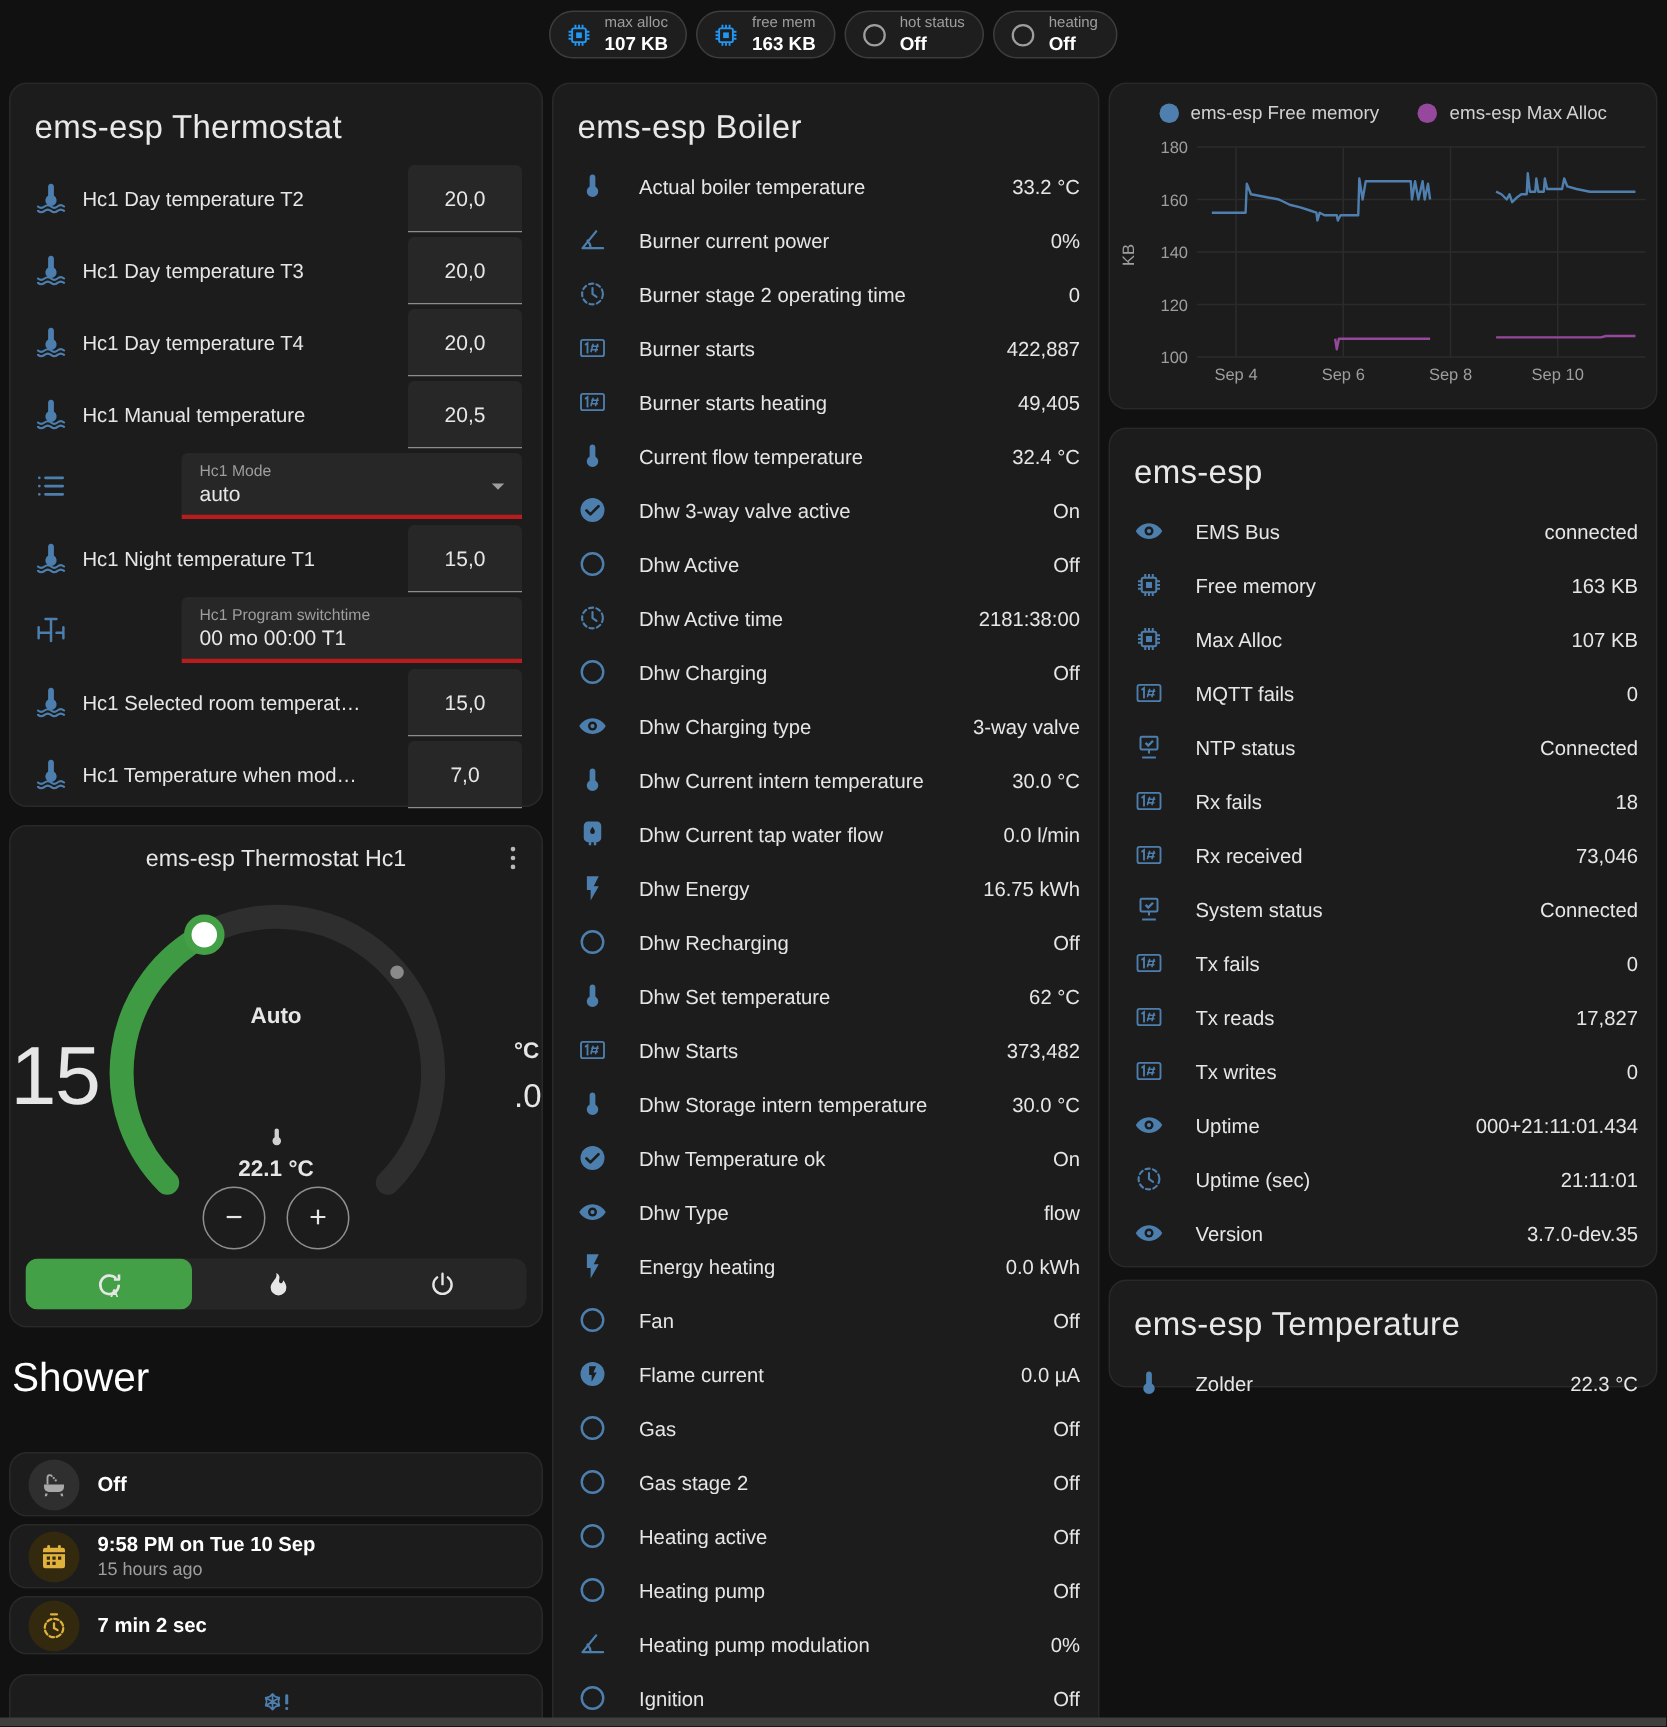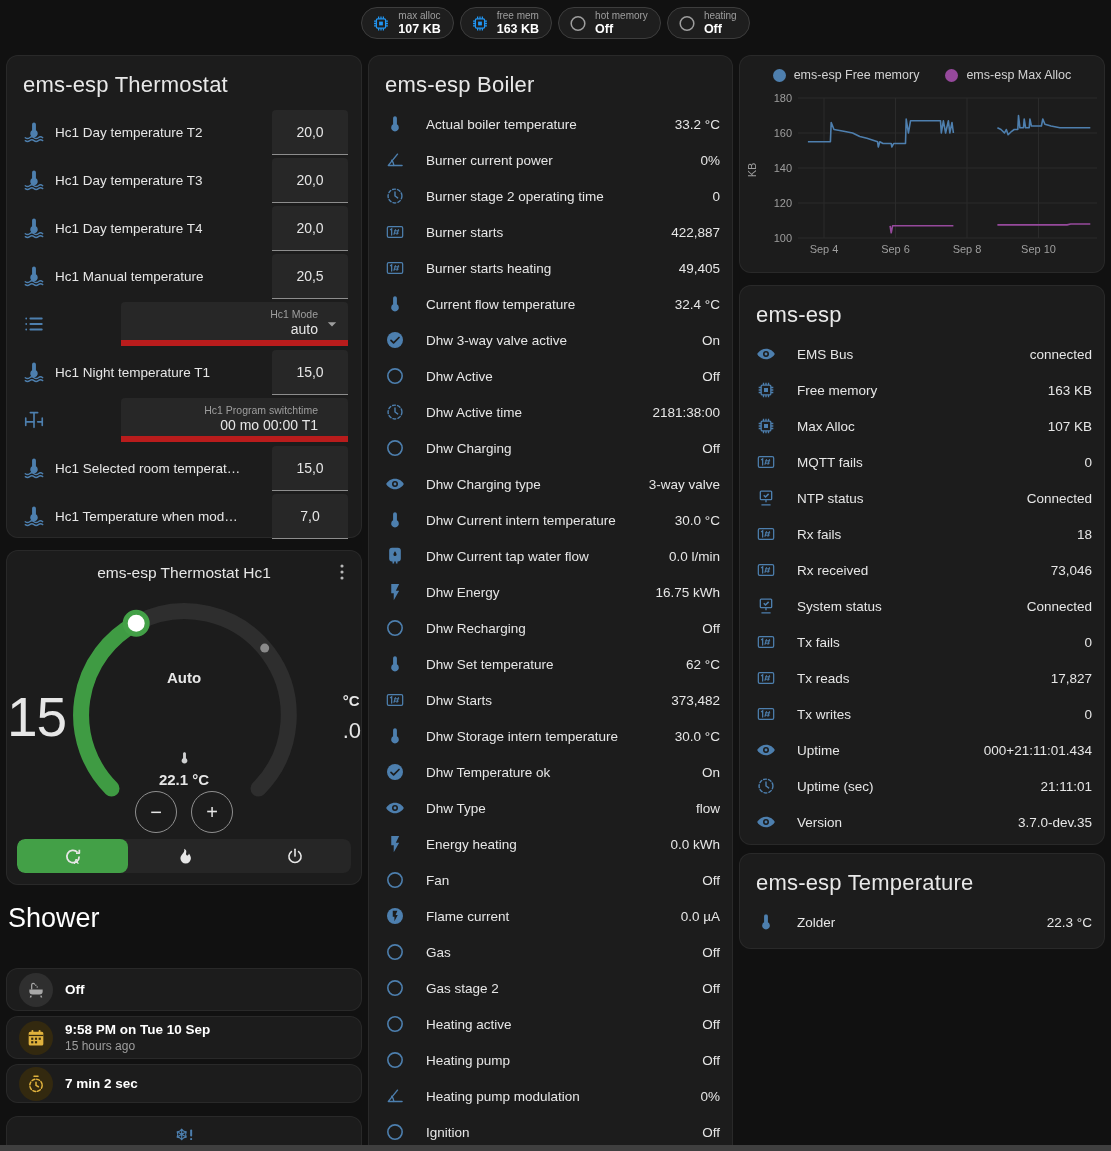--- a/index.html
+++ b/index.html
@@ -26,21 +26,21 @@
   .c-blue{color:#4d7fae;} .c-bright{color:#2196f3;} .c-gray{color:#9e9e9e;}
   
   .trows{padding:4px 13px 0 16px;}
   .trow{height:48px;display:flex;align-items:center;}
   .trow .ticon{width:22px;height:22px;flex:0 0 22px;margin-right:10px;}
   .trow .ticon svg{width:100%;height:100%;}
   .trow .tlab{font-size:13.5px;flex:1;white-space:nowrap;overflow:hidden;}
   .numbox{width:76px;height:44px;background:#272727;border-radius:4px 4px 0 0;border-bottom:1px solid #8d8d8d;
           display:flex;align-items:center;justify-content:center;font-size:14px;font-weight:500;}
   .fieldbox{flex:1;height:44px;margin-left:66px;background:#272727;border-radius:4px 4px 0 0;
-            border-bottom:6px solid #b91c1c;position:relative;box-sizing:border-box;padding:6px 30px 0 12px;text-align:right;}
+            border-bottom:3px solid #b91c1c;position:relative;box-sizing:border-box;padding:6px 30px 0 12px;}
   .fieldbox .flab{font-size:10.5px;color:#9e9e9e;line-height:12px;}
   .fieldbox .fval{font-size:14px;font-weight:500;color:#e6e6e6;line-height:18px;}
   .fieldbox .caret{position:absolute;right:6px;top:12px;width:20px;height:20px;color:#9e9e9e;}
   
   #hc1-title{position:absolute;top:13px;left:0;right:0;text-align:center;font-size:15.5px;font-weight:500;}
   #hc1-menu{position:absolute;top:10px;right:8px;width:22px;height:22px;color:#b8b8b8;cursor:pointer;}
   #dial-svg{position:absolute;left:16px;top:36px;}
   #dial-auto{position:absolute;top:118px;left:0;right:0;text-align:center;font-size:15px;font-weight:700;}
   #dial-temp{position:absolute;top:138px;left:0;right:0;display:flex;justify-content:space-between;align-items:flex-start;}
   #dial-temp .big{font-size:55px;font-weight:400;line-height:56px;letter-spacing:-1px;}
@@ -117,21 +117,21 @@
           <span class="bval">163 KB</span>
         </span>
       </div>
       <div class="badge">
         <span class="eicon bico c-gray">
           <svg viewBox="0 0 24 24">
             <circle cx="12" cy="12" r="8.6" fill="none" stroke="currentColor" stroke-width="1.9"></circle>
           </svg>
         </span>
         <span class="bcol">
-          <span class="blab">hot memory</span>
+          <span class="blab">hot status</span>
           <span class="bval">Off</span>
         </span>
       </div>
       <div class="badge">
         <span class="eicon bico c-gray">
           <svg viewBox="0 0 24 24">
             <circle cx="12" cy="12" r="8.6" fill="none" stroke="currentColor" stroke-width="1.9"></circle>
           </svg>
         </span>
         <span class="bcol">
@@ -901,21 +901,21 @@
               <circle cx="12" cy="12" r="3.6" fill="#1c1c1c"></circle>
               <circle cx="12" cy="12" r="1.7" fill="currentColor"></circle>
             </svg>
           </span>
           <span class="elab">Version</span>
           <span class="eval">3.7.0-dev.35</span>
         </div>
       </div>
   </div>
 
-  <div class="card" id="temp-card" style="left:739px;top:853px;width:366px;height:96px;">
+  <div class="card" id="temp-card" style="left:739px;top:853px;width:366px;height:72px;">
     <div class="card-title">ems-esp Temperature</div>
     <div class="rows" id="temp-rows">
         <div class="erow">
           <span class="eicon c-blue">
             <svg viewBox="0 0 24 24">
               <path fill="currentColor" d="M12 2.8c-1.3 0-2.3 1-2.3 2.3v7.2a4.6 4.6 0 1 0 4.6 0V5.1c0-1.3-1-2.3-2.3-2.3z"></path>
             </svg>
           </span>
           <span class="elab">Zolder</span>
           <span class="eval">22.3 °C</span>

